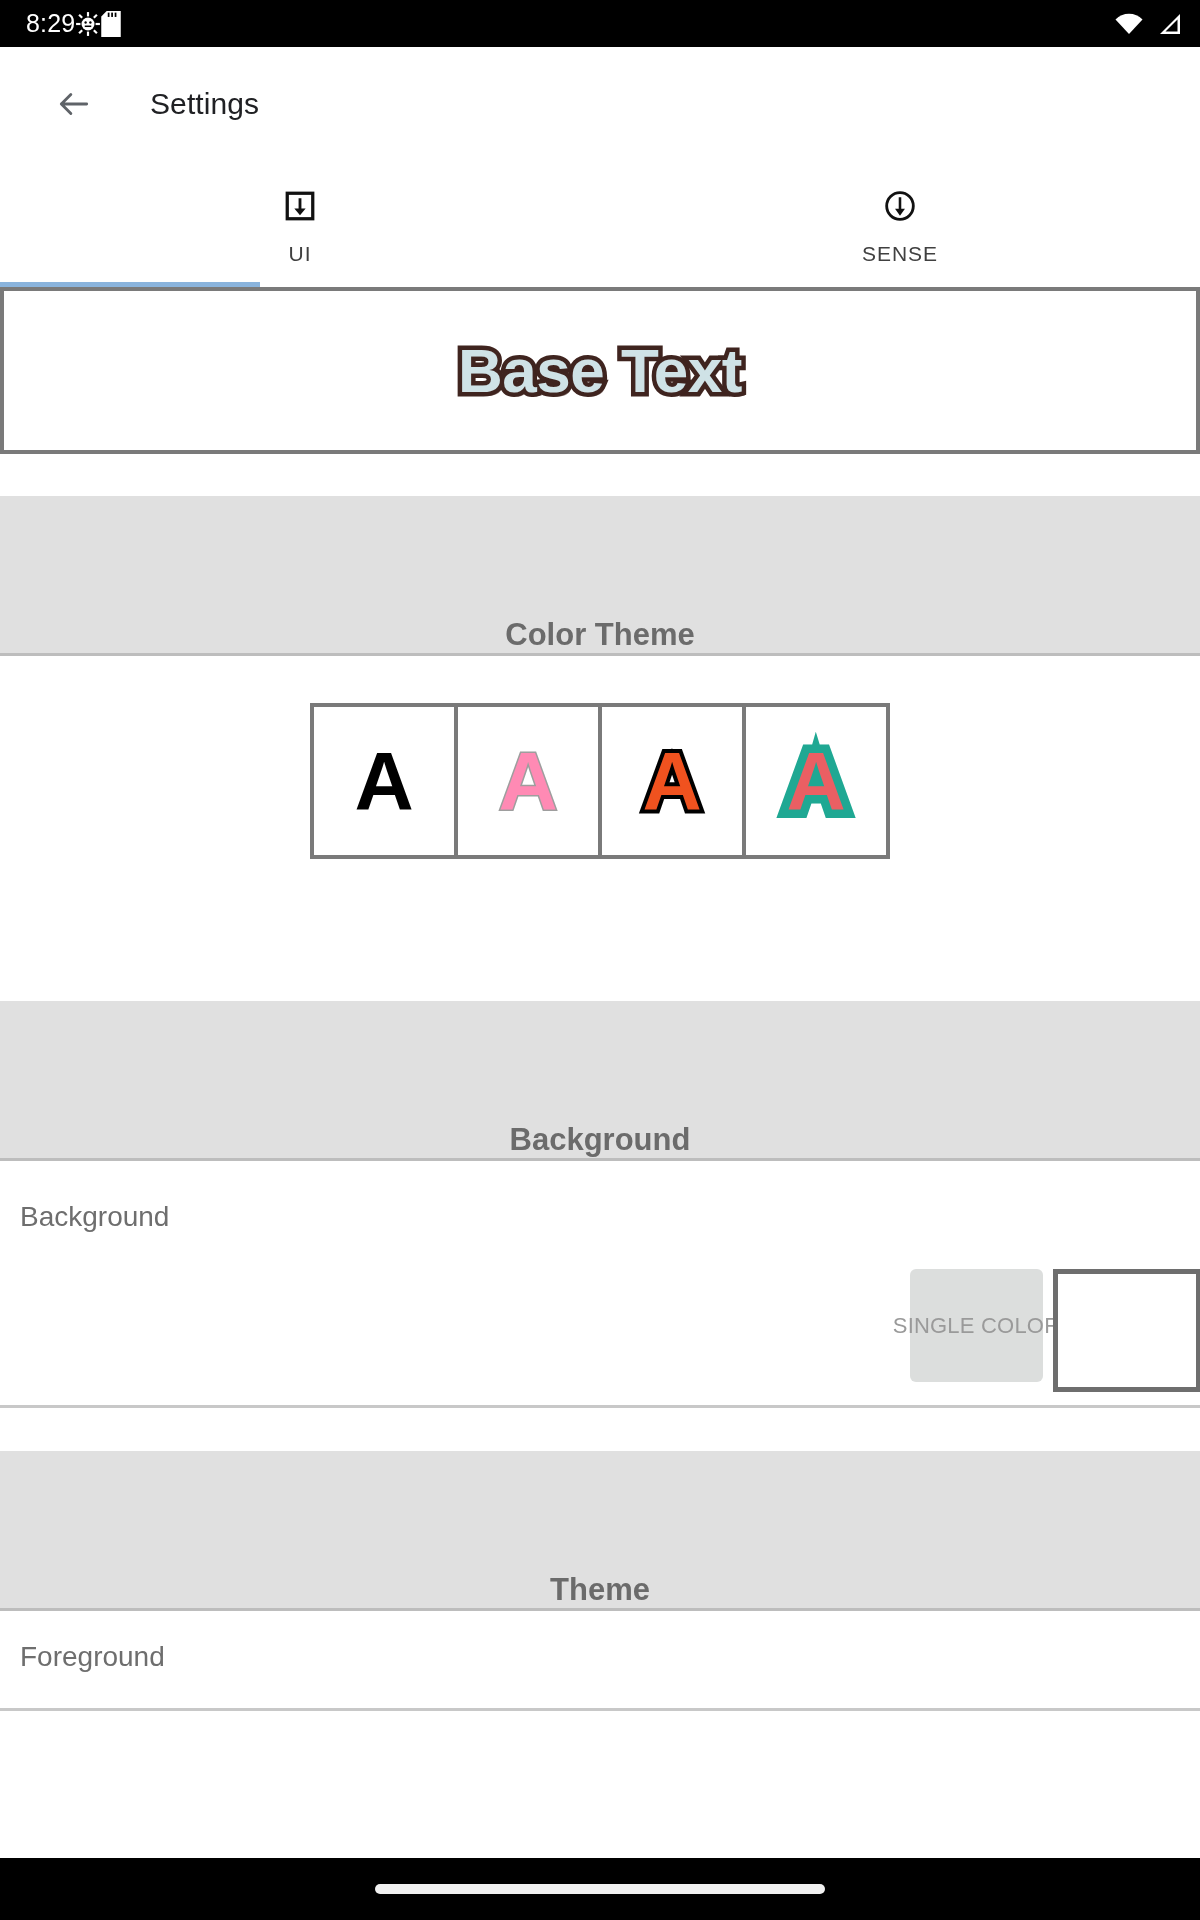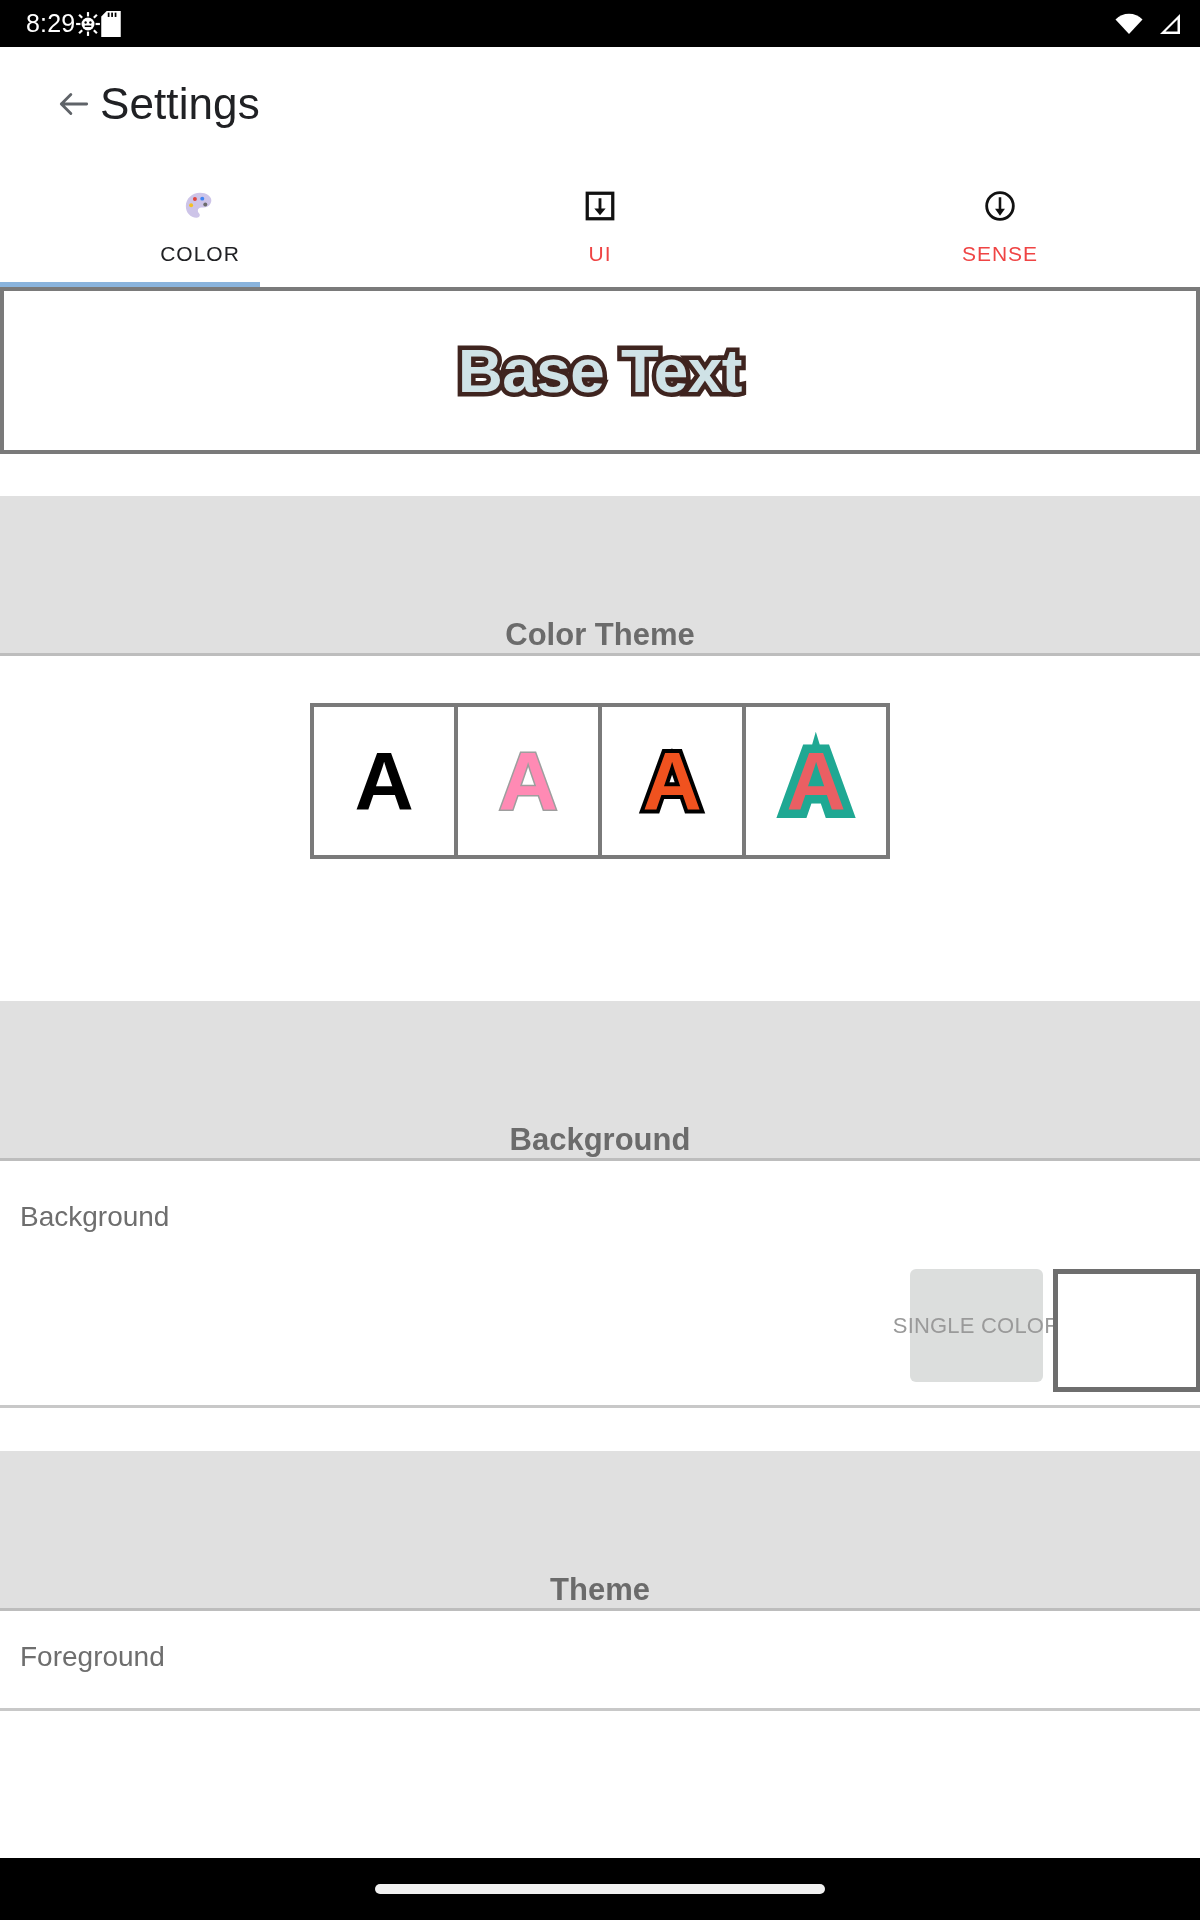--- a/index.html
+++ b/index.html
@@ -32,22 +32,23 @@
     display: flex;
     align-items: center;
     padding-left: 48px;
   }
   .back-btn {
     width: 52px; height: 52px;
     display: flex; align-items: center; justify-content: center;
     cursor: pointer;
   }
   .appbar-title {
-    font-size: 44px;
+    font-size: 30px;
     color: #202124;
+    margin-left: 50px;
     font-weight: 400;
     letter-spacing: 0.1px;
   }
 
   
   .tabs {
     display: flex;
     height: 127px;
     background: #ffffff;
     position: relative;
@@ -64,21 +65,21 @@
   }
   .tab-icon {
     height: 38px;
     display: flex; align-items: center; justify-content: center;
     font-size: 32px;
     line-height: 1;
   }
   .tab-label {
     font-size: 21px;
     letter-spacing: 1.0px;
-    color: #ef4444;
+    color: #404040;
   }
   .tab.active .tab-label { color: #202124; }
   .tab-indicator {
     position: absolute;
     bottom: 0; left: 0;
     width: 260px; height: 5px;
     background: #8ab4dd;
   }
 
   
@@ -292,32 +293,20 @@
   <div class="back-btn">
     <svg width="38" height="38" viewBox="0 0 24 24">
       <path fill="none" stroke="#5f6368" stroke-width="1.8" stroke-linecap="round" stroke-linejoin="round" d="M20 12 H4 M10 6 L4 12 L10 18"></path>
     </svg>
   </div>
   <div class="appbar-title">Settings</div>
 </div>
 
 <div class="tabs">
 
-  <div class="tab active">
-    <div class="tab-icon">
-      <svg width="34" height="34" viewBox="0 0 36 36">
-        <path fill="#cdc4e8" d="M18 4C9.7 4 3 10.3 3 18.1c0 7.1 4.9 12.4 11.2 12.4 2.3 0 3.6-1.2 3.6-2.9 0-1-.5-1.6-1.1-2.3-.6-.7-1-1.4-1-2.4 0-1.9 1.6-3.3 3.7-3.3h2.4c4.8 0 8.2-3.2 8.2-7.6C30 7.8 24.8 4 18 4z"></path>
-        <circle cx="12.6" cy="10.6" r="2.1" fill="#e0453c"></circle>
-        <circle cx="20.4" cy="10.2" r="2.1" fill="#3f83f2"></circle>
-        <circle cx="8.6" cy="17.2" r="2.1" fill="#f4c023"></circle>
-        <circle cx="23.6" cy="16.3" r="2.1" fill="#6b6b6b"></circle>
-      </svg>
-    </div>
-    <div class="tab-label">COLOR</div>
-  </div>
 
   <div class="tab">
     <div class="tab-icon">
       <svg width="34" height="34" viewBox="0 0 24 24">
         <rect x="3" y="3" width="18" height="18" fill="none" stroke="#111111" stroke-width="2.3"></rect>
         <path fill="#111111" d="M11 6.5h2v7.2h3L12 18.6 8 13.7h3z"></path>
       </svg>
     </div>
     <div class="tab-label">UI</div>
   </div>

